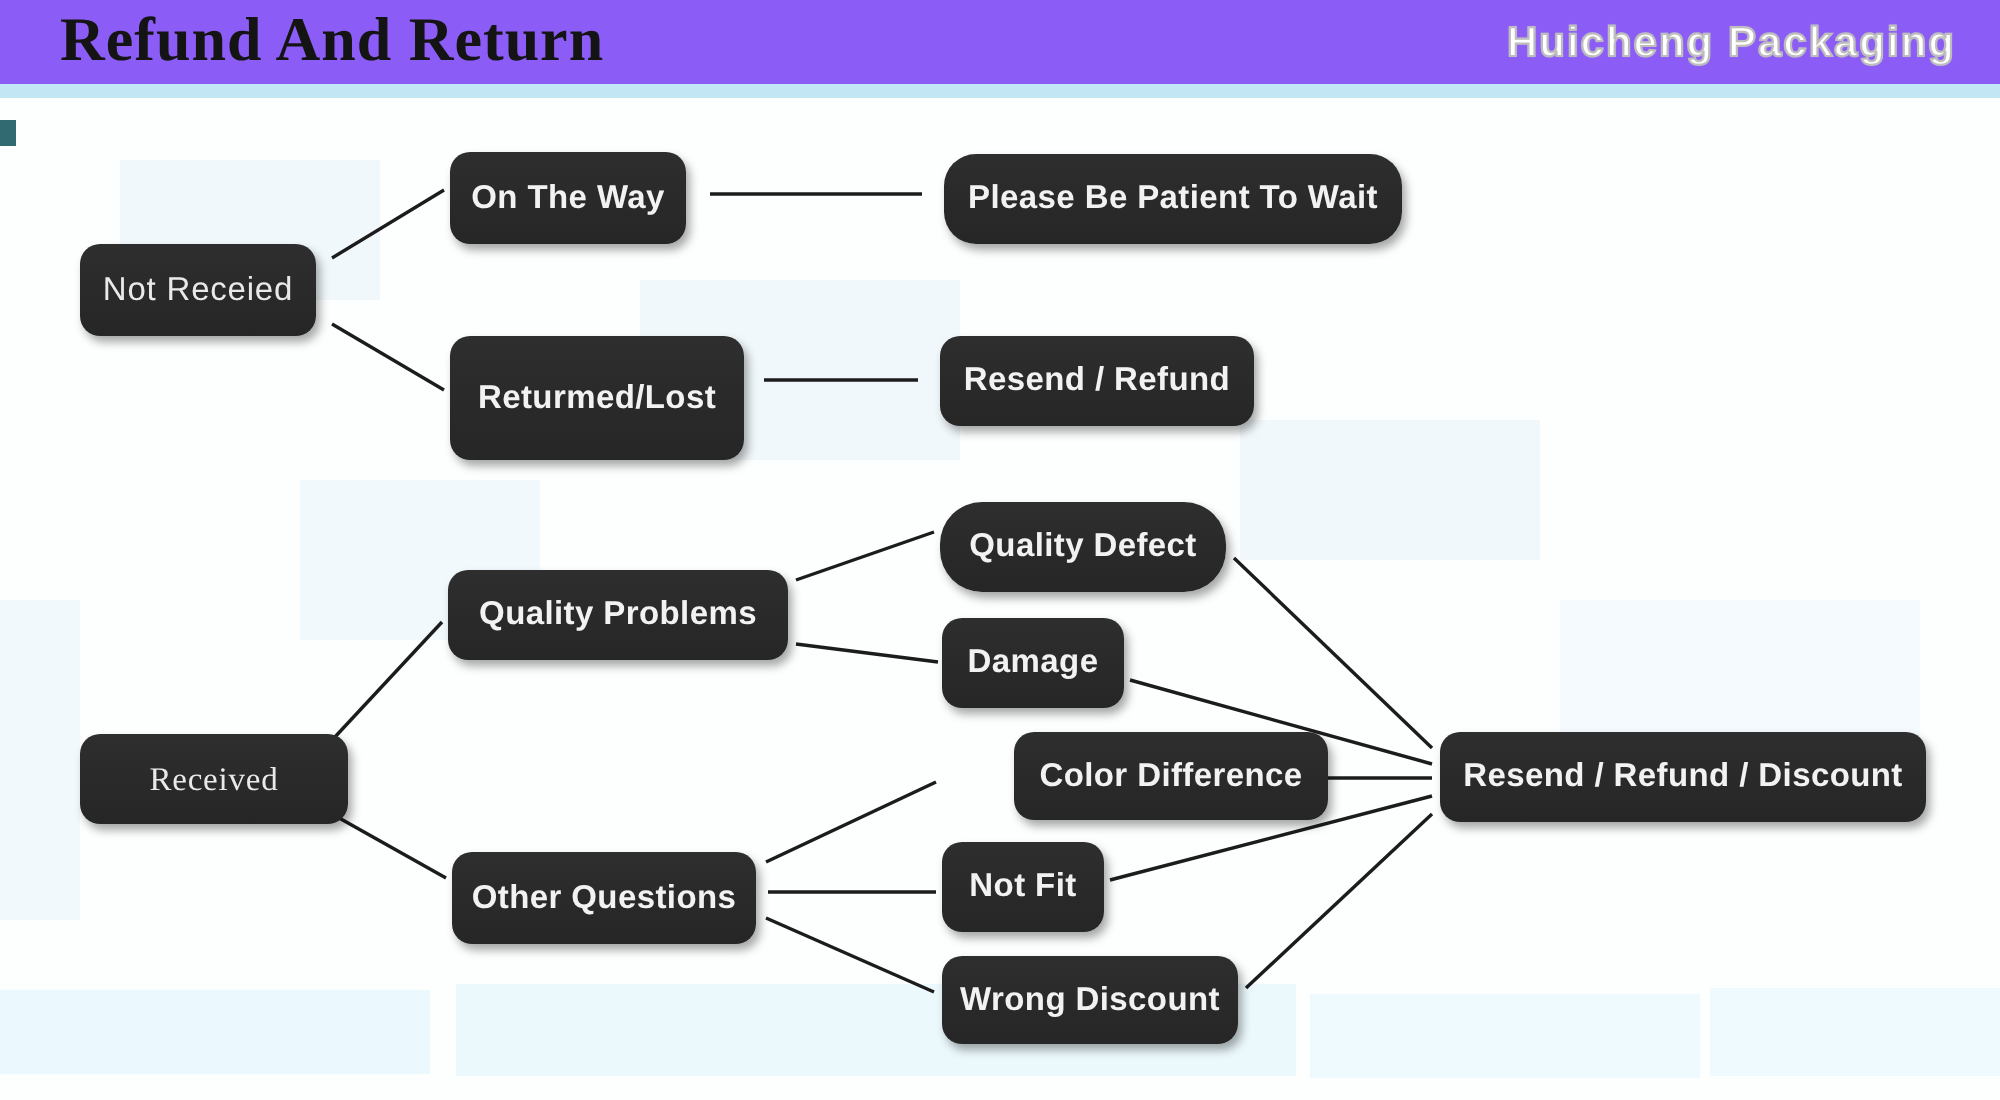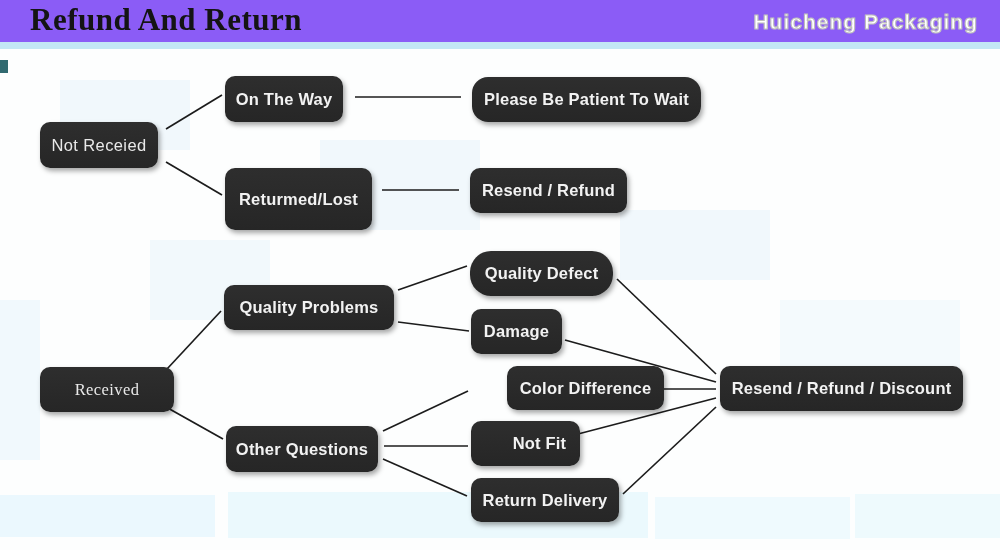--- a/index.html
+++ b/index.html
@@ -110,16 +110,16 @@
     <div class="node" style="left: 225px; top: 76px; width: 118px; height: 46px;">On The Way</div>
     <div class="node" style="left: 472px; top: 77px; width: 229px; height: 45px; border-radius: 16px;">Please Be Patient To Wait</div>
     <div class="node" style="left: 225px; top: 168px; width: 147px; height: 62px;">Returmed/Lost</div>
     <div class="node" style="left: 470px; top: 168px; width: 157px; height: 45px;">Resend / Refund</div>
     <div class="node" style="left: 224px; top: 285px; width: 170px; height: 45px;">Quality Problems</div>
     <div class="node" style="left: 470px; top: 251px; width: 143px; height: 45px; border-radius: 21px;">Quality Defect</div>
     <div class="node" style="left: 471px; top: 309px; width: 91px; height: 45px;">Damage</div>
     <div class="node regular" style="left: 40px; top: 367px; width: 134px; height: 45px; font-family: Liberation Serif, serif;">Received</div>
     <div class="node" style="left: 471px; top: 366px; width: 157px; height: 44px; margin-left: 36px;">Color Difference</div>
     <div class="node" style="left: 226px; top: 426px; width: 152px; height: 46px;">Other Questions</div>
-    <div class="node" style="left: 471px; top: 421px; width: 81px; height: 45px; padding-left: 28px;">Not Fit</div>
-    <div class="node" style="left: 471px; top: 478px; width: 148px; height: 44px;">Return Delivery</div>
+    <div class="node" style="left: 471px; top: 421px; width: 81px; height: 45px;">Not Fit</div>
+    <div class="node" style="left: 471px; top: 478px; width: 148px; height: 44px;">Wrong Discount</div>
     <div class="node" style="left: 720px; top: 366px; width: 243px; height: 45px;">Resend / Refund / Discount</div>
   </div>
 
 </body></html>

